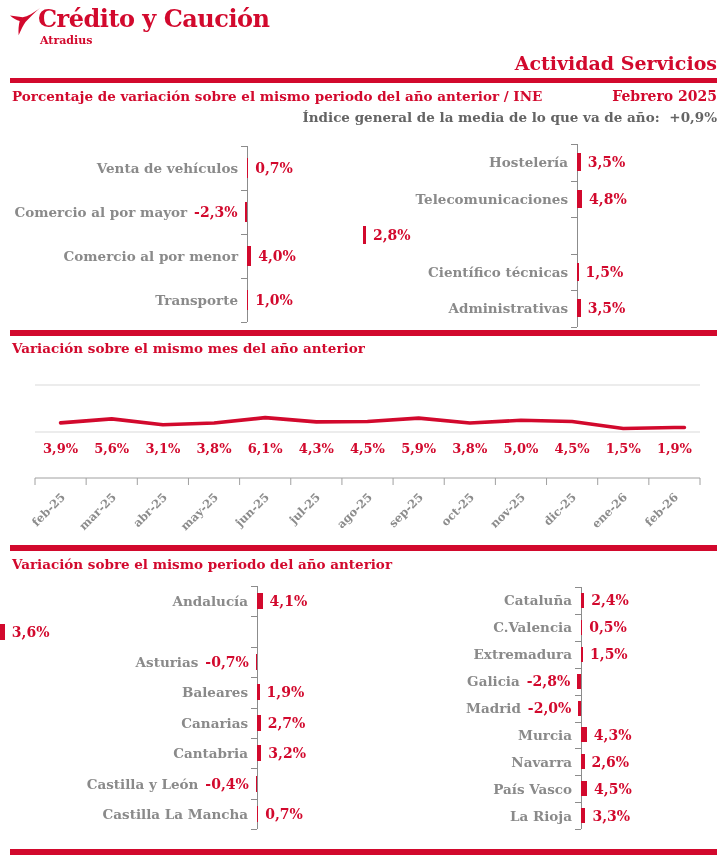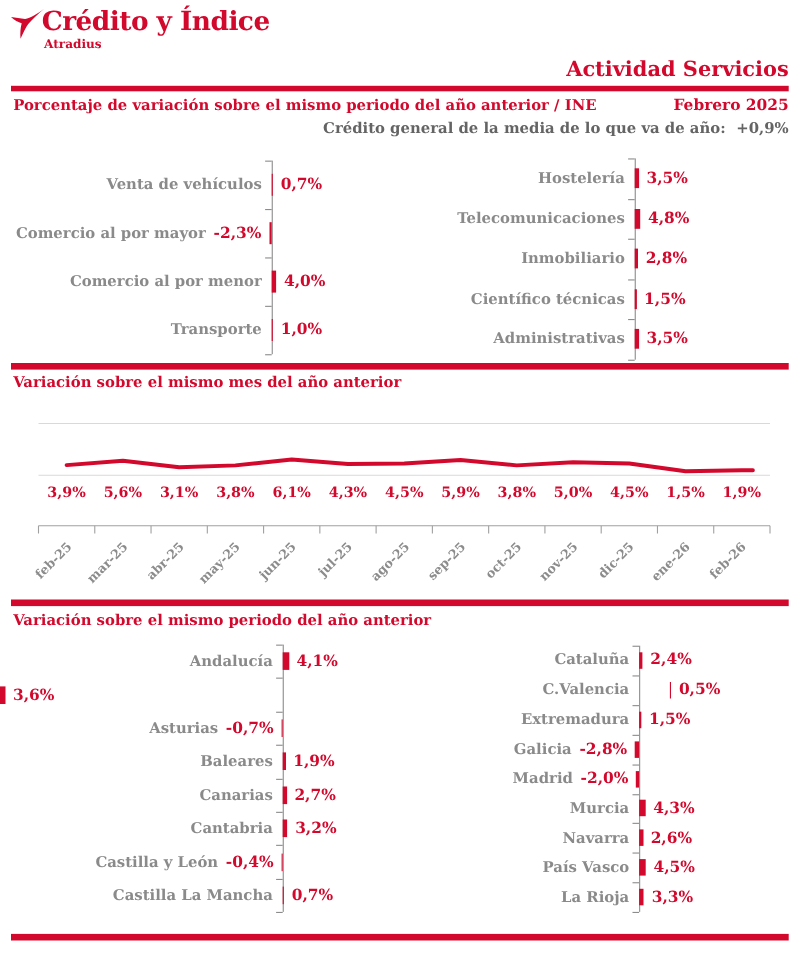--- a/index.html
+++ b/index.html
@@ -30,29 +30,29 @@
 </style>
 </head>
 <body>
 
 <div class="page">
 
   <svg class="abs" style="left:10px;top:7px;width:30px;height:30px;" viewBox="0 0 34 32">
     <path fill="#d2092d" d="M34,0 C27,5.5 20,9.5 14.5,10.6 L0,8.6 C3.6,12 7.4,14 11,14.9
       C9.8,19.6 9.3,25 9.8,31 C12.6,24.6 15.2,19.4 17.6,16 C21.6,11.4 27.2,5.8 34,0 Z"></path>
   </svg>
-  <div class="abs brand">Crédito y Índice</div>
+  <div class="abs brand">Crédito y Caución</div>
   <div class="abs brandsub">Atradius</div>
   <div class="abs rtitle">Actividad Servicios</div>
   <div class="rule" style="top:78px;height:5px;"></div>
 
   <div class="abs subtitle">Porcentaje de variación sobre el mismo periodo del año anterior / INE</div>
   <div class="abs period">Febrero 2025</div>
   <div class="abs indexline">
-    <span>Crédito general de la media de lo que va de año:</span>
+    <span>Índice general de la media de lo que va de año:</span>
     <span style="margin-left:5px;">+0,9%</span>
   </div>
 
   <div class="chart" style="left: 0px; top: 146px; width: 363px; height: 176px;">
       <div class="vaxis" style="left: 247px; height: 176px;"></div>
       <div class="vtick" style="left: 241px; top: 0px;"></div>
       <div class="vtick" style="left: 241px; top: 44px;"></div>
       <div class="vtick" style="left: 241px; top: 88px;"></div>
       <div class="vtick" style="left: 241px; top: 132px;"></div>
       <div class="vtick" style="left: 241px; top: 176px;"></div>
@@ -112,23 +112,20 @@
       <div class="hrow" style="top: 36.5px; height: 36.5px;">
         <div class="cellL" style="width: 214px; padding-right: 9px;">
           <span class="cat">Telecomunicaciones</span>
         </div>
         <div class="cellR">
           <div class="bar" style="width: 5.04px; height: 18px;"></div>
           <span class="val">4,8%</span>
         </div>
       </div>
       <div class="hrow" style="top: 73px; height: 36.5px;">
-        <div class="cellL" style="width: 214px; padding-right: 9px;">
-          <span class="cat">Inmobiliario</span>
-        </div>
         <div class="cellR">
           <div class="bar" style="width: 2.94px; height: 18px;"></div>
           <span class="val">2,8%</span>
         </div>
       </div>
       <div class="hrow" style="top: 109.5px; height: 36.5px;">
         <div class="cellL" style="width: 214px; padding-right: 9px;">
           <span class="cat">Científico técnicas</span>
         </div>
         <div class="cellR">
@@ -293,21 +290,21 @@
       <div class="vtick" style="left: 212px; top: 242.1px;"></div>
       <div class="hrow" style="top: 0px; height: 26.9px;">
         <div class="cellL" style="width: 218px; padding-right: 9px;">
           <span class="cat">Cataluña</span>
         </div>
         <div class="cellR">
           <div class="bar" style="width: 3.24px; height: 15px;"></div>
           <span class="val">2,4%</span>
         </div>
       </div>
-      <div class="hrow" style="top: 26.9px; height: 26.9px; gap: 28px;">
+      <div class="hrow" style="top: 26.9px; height: 26.9px;">
         <div class="cellL" style="width: 218px; padding-right: 9px;">
           <span class="cat">C.Valencia</span>
         </div>
         <div class="cellR">
           <div class="bar" style="width: 1.2px; height: 15px;"></div>
           <span class="val">0,5%</span>
         </div>
       </div>
       <div class="hrow" style="top: 53.8px; height: 26.9px;">
         <div class="cellL" style="width: 218px; padding-right: 9px;">

